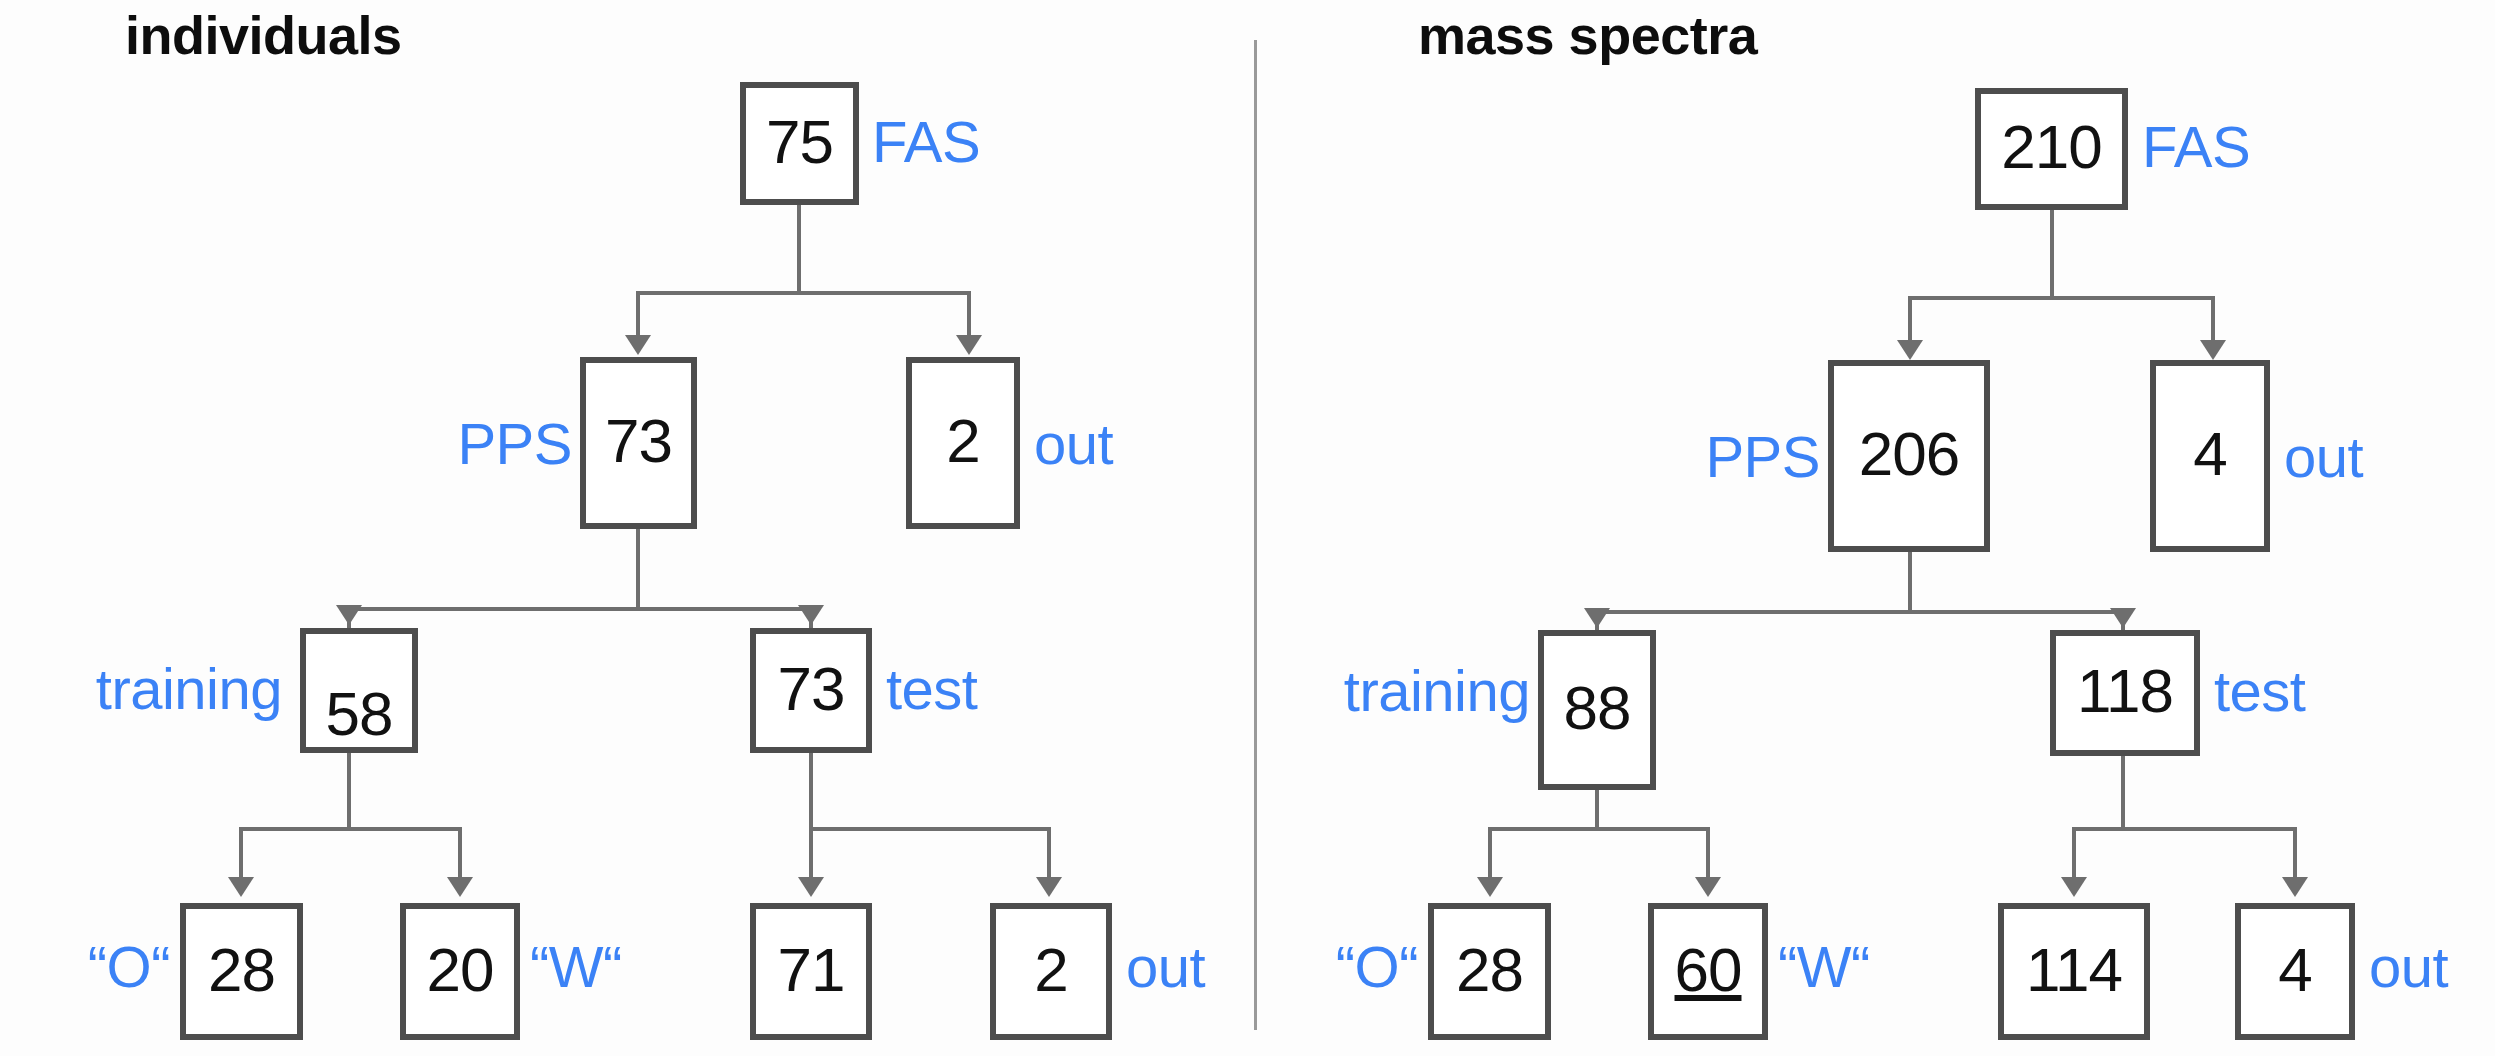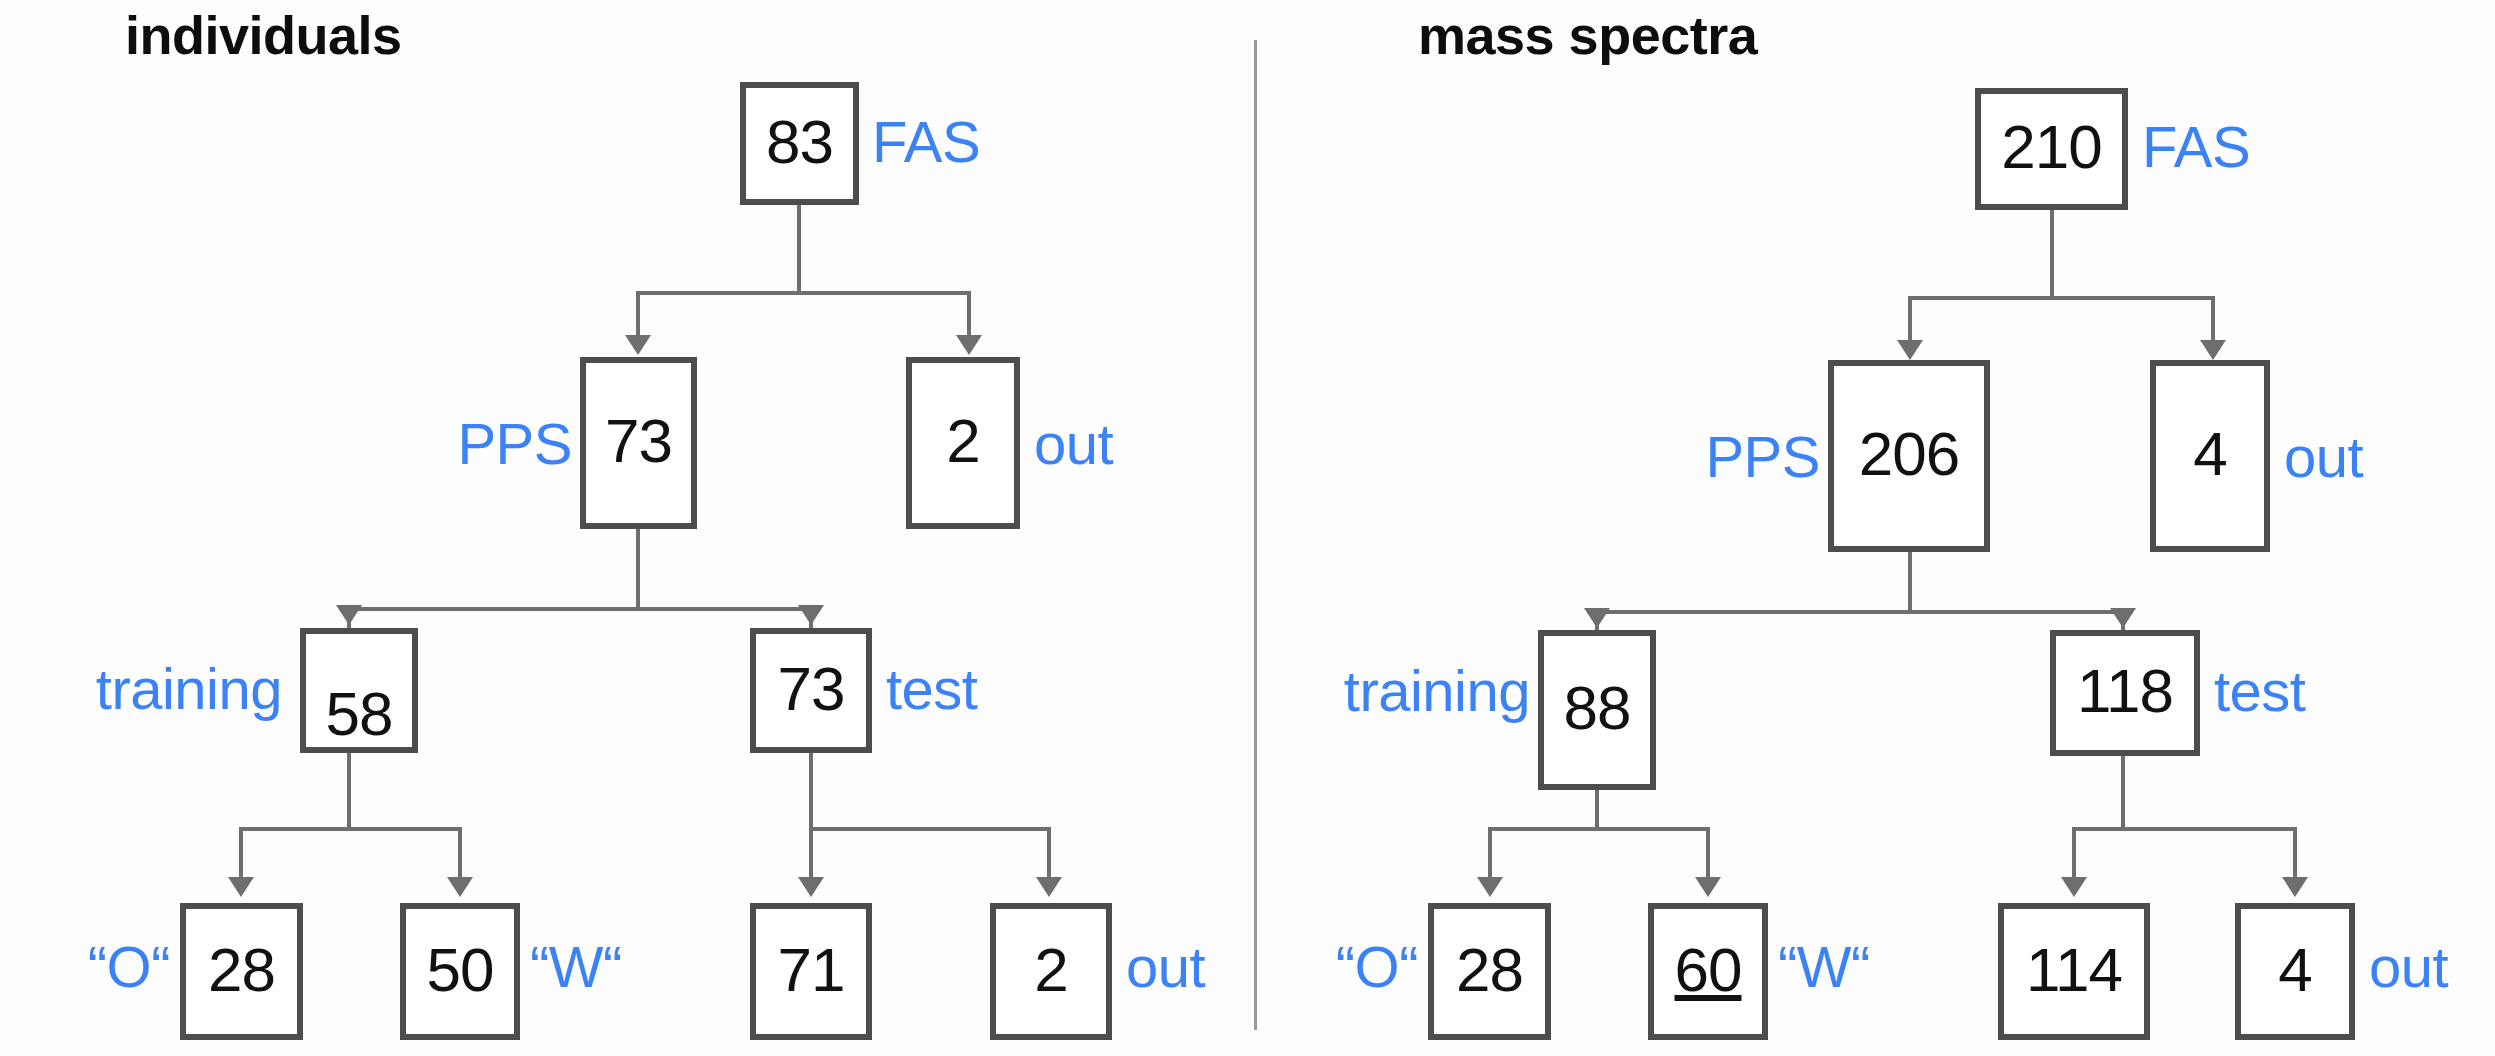--- a/index.html
+++ b/index.html
@@ -116,21 +116,21 @@
   <div class="arrow-head" style="left:447px; top:877px;"></div>
 
   <div class="conn-v" style="left:809px; top:753px; height:76px;"></div>
   <div class="conn-h" style="left:809px; top:827px; width:242px;"></div>
   <div class="conn-v" style="left:809px; top:827px; height:52px;"></div>
   <div class="arrow-head" style="left:798px; top:877px;"></div>
   <div class="conn-v" style="left:1047px; top:827px; height:52px;"></div>
   <div class="arrow-head" style="left:1036px; top:877px;"></div>
 
   <div class="node" style="left:740px; top:82px; width:119px; height:123px;">
-    <span>83</span>
+    <span>75</span>
   </div>
   <div class="side-label right" style="left:872px; top:113px;">FAS</div>
 
   <div class="node" style="left:580px; top:357px; width:117px; height:172px;">
     <span>73</span>
   </div>
   <div class="side-label left" style="left:380px; top:415px; width:192px;">PPS</div>
 
   <div class="node" style="left:906px; top:357px; width:114px; height:172px;">
     <span>2</span>
@@ -146,21 +146,21 @@
     <span>73</span>
   </div>
   <div class="side-label right" style="left:886px; top:660px;">test</div>
 
   <div class="node" style="left:180px; top:903px; width:123px; height:137px;">
     <span>28</span>
   </div>
   <div class="side-label left" style="left:28px; top:938px; width:142px;">“O“</div>
 
   <div class="node" style="left:400px; top:903px; width:120px; height:137px;">
-    <span>50</span>
+    <span>20</span>
   </div>
   <div class="side-label right" style="left:530px; top:938px;">“W“</div>
 
   <div class="node" style="left:750px; top:903px; width:122px; height:137px;">
     <span>71</span>
   </div>
 
   <div class="node" style="left:990px; top:903px; width:122px; height:137px;">
     <span>2</span>
   </div>

